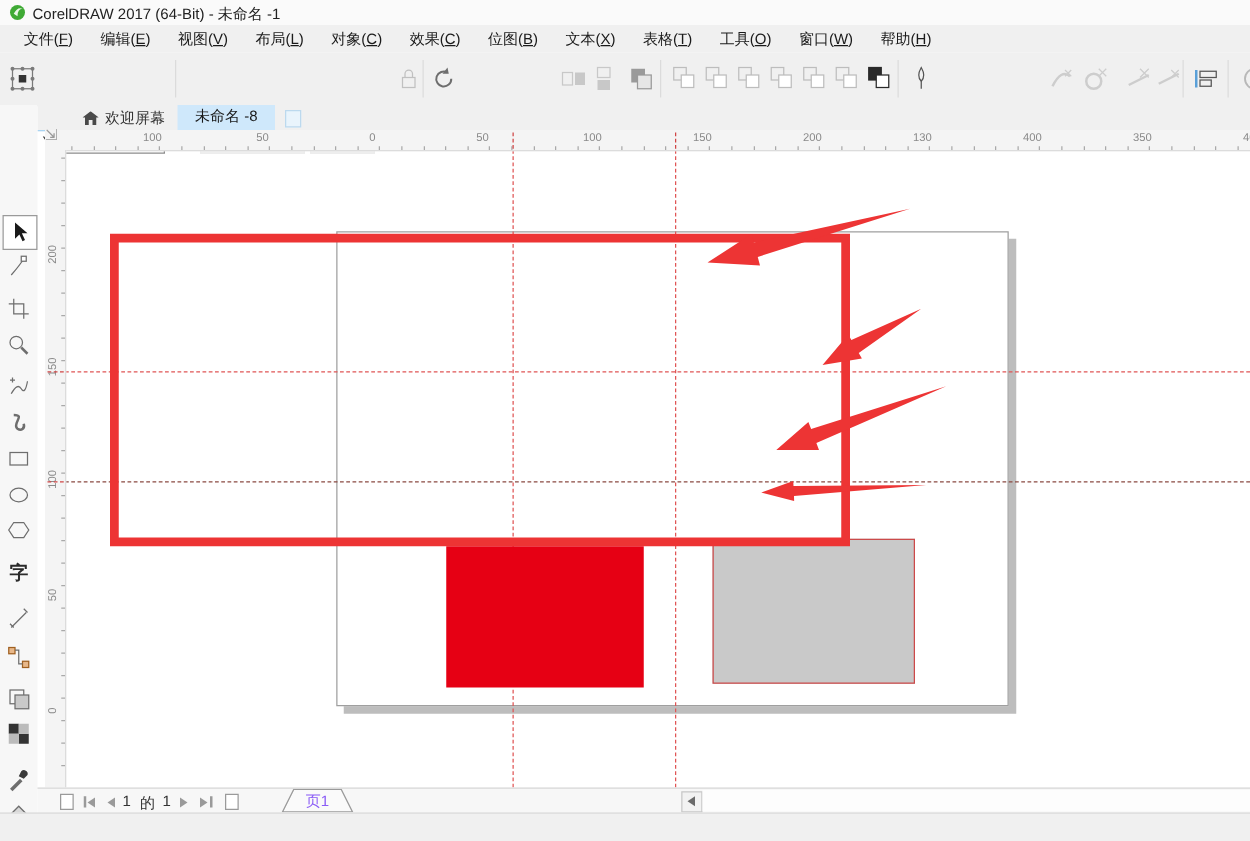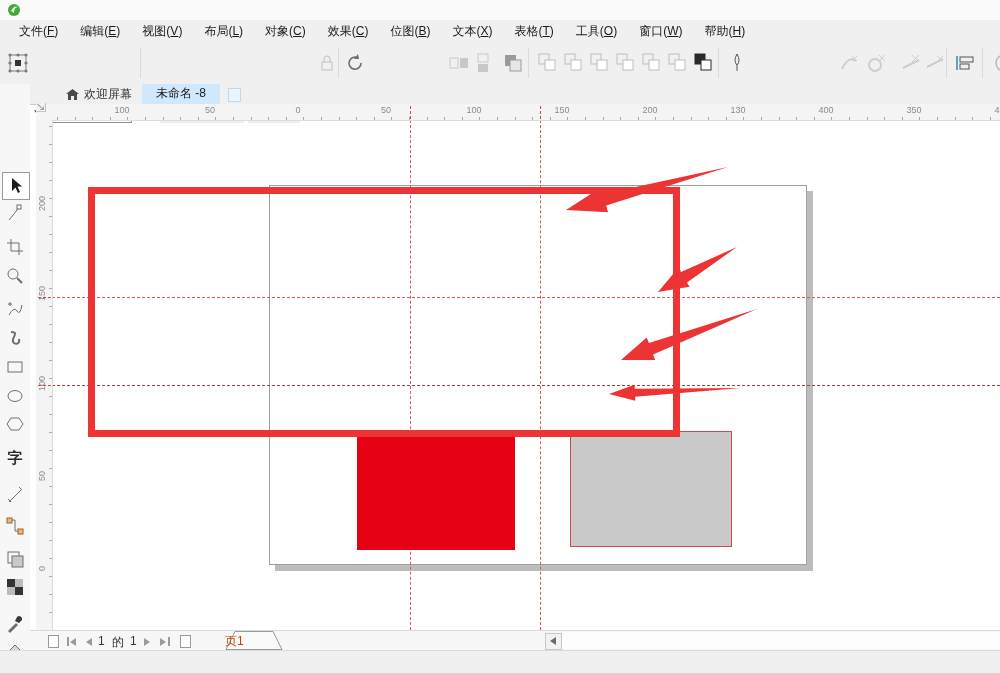--- a/index.html
+++ b/index.html
@@ -59,21 +59,21 @@
   
   #navrow{left:30px;top:630px;width:970px;height:20px;background:#f7f7f7;z-index:10;
           border-top:1px solid #d8d8d8;font-size:12px;color:#333;}
   .navtri{position:absolute;top:7px;width:0;height:0;border-top:4px solid transparent;
           border-bottom:4px solid transparent;}
   .tri-l{border-right:6px solid #9a9a9a;}
   .tri-r{border-left:6px solid #9a9a9a;}
   .navbar-stop{position:absolute;top:6px;width:2px;height:9px;background:#9a9a9a;}
   .pageico{position:absolute;top:4px;width:9px;height:11px;border:1px solid #9a9a9a;background:#fff;}
   #pagetab{left:195px;top:0px;width:58px;height:19px;}
-  #pagetab span{position:absolute;left:0;width:58px;top:2px;text-align:left;font-size:12px;color:#c2410c;}
+  #pagetab span{position:absolute;left:0;width:58px;top:2px;text-align:center;font-size:12px;color:#8b5cf6;}
   #scroll-left{left:515px;top:2px;width:15px;height:15px;border:1px solid #c7c7c7;background:#f2f2f2;}
   #scroll-track{left:532px;top:1px;width:438px;height:17px;background:#fdfdfd;}
   #statusbar{left:0;top:650px;width:1000px;height:23px;background:#f0f0f0;z-index:10;
              border-top:1px solid #dadada;}
 </style>
 </head>
 <body>
 
 <div id="canvas" class="abs">
   <div id="page" class="abs"></div>
@@ -92,20 +92,21 @@
       <polygon points="757.0,309.0 648.9,343.1 646.7,337.5 621.0,360.0 655.2,360.0 653.1,354.4" fill="#ed3434"></polygon>
       <polygon points="741.0,388.0 634.8,388.8 634.6,384.8 609.0,394.0 635.3,400.8 635.2,396.8" fill="#ed3434"></polygon>
     </svg>
 </div>
 
 <div id="titlebar" class="abs">
   <svg class="abs" style="left:7px;top:3px" width="14" height="14" viewBox="0 0 14 14">
     <circle cx="7" cy="7" r="6" fill="#3faa35"></circle>
     <path d="M4 8 q3 -6 7 -4 q-4 0 -4 6 z" fill="#eaf7e8"></path>
   </svg>
+  <span class="abs title">CorelDRAW 2017 (64-Bit) - 未命名 -1</span>
 </div>
 
 <div id="menubar" class="abs">
     <span class="menu-item">文件<span class="accel"><u>F</u></span></span>
     <span class="menu-item">编辑<span class="accel"><u>E</u></span></span>
     <span class="menu-item">视图<span class="accel"><u>V</u></span></span>
     <span class="menu-item">布局<span class="accel"><u>L</u></span></span>
     <span class="menu-item">对象<span class="accel"><u>C</u></span></span>
     <span class="menu-item">效果<span class="accel"><u>C</u></span></span>
     <span class="menu-item">位图<span class="accel"><u>B</u></span></span>

